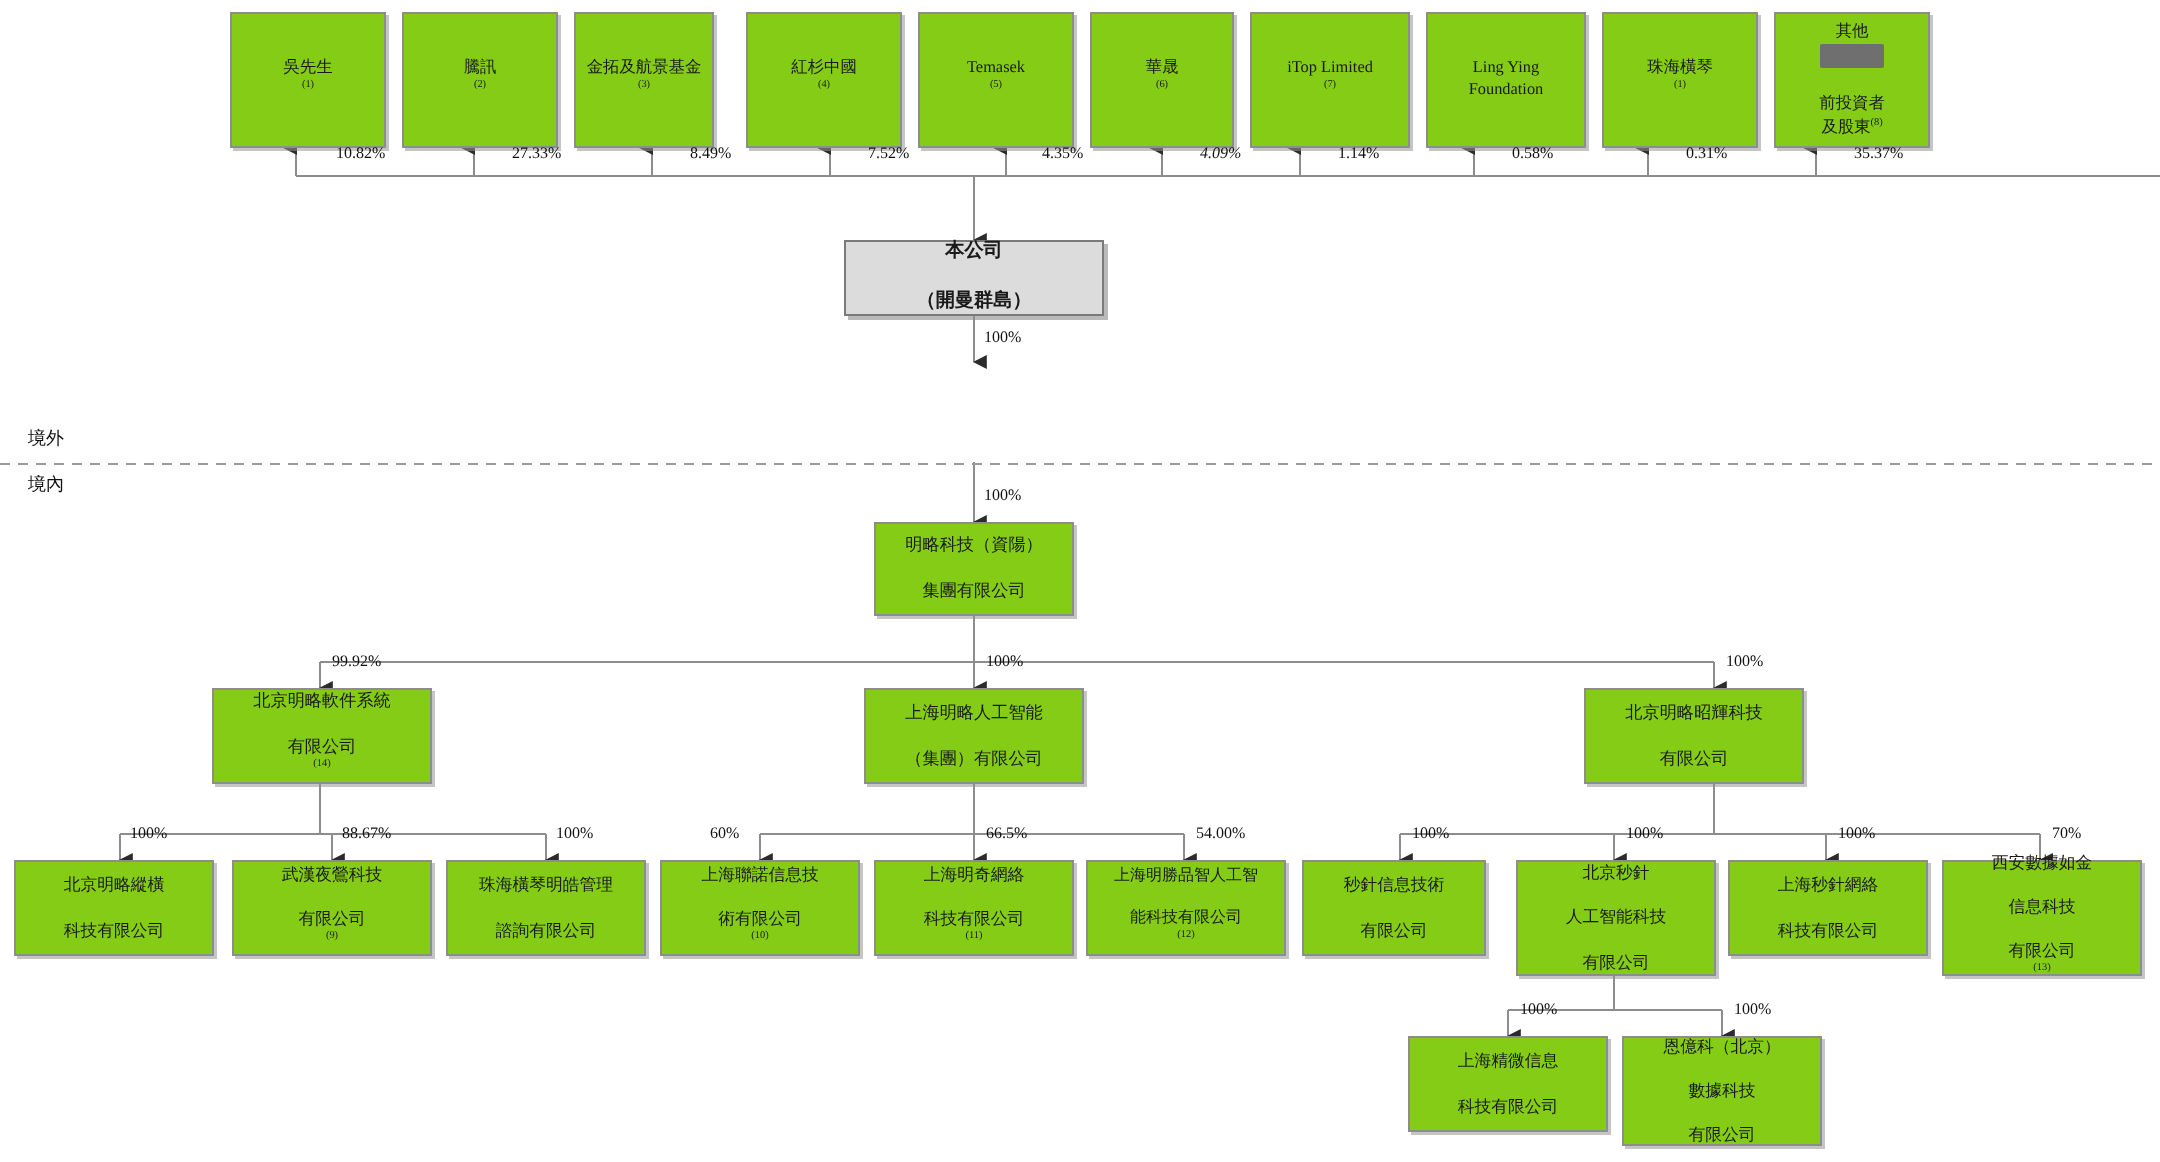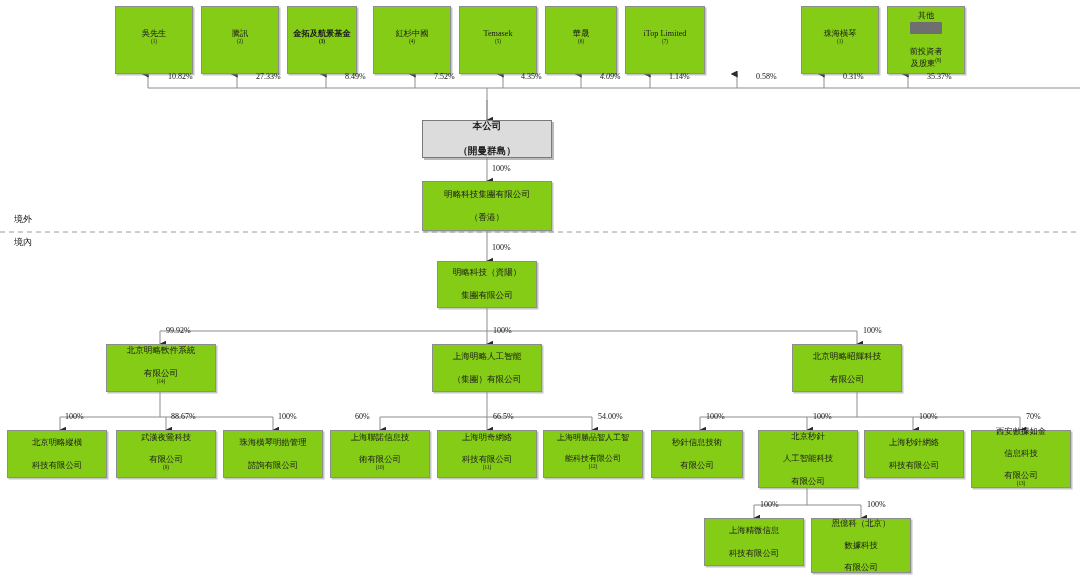--- a/index.html
+++ b/index.html
@@ -144,34 +144,37 @@
 
   <div class="zone-label" style="left:14px;top:213px;">境外</div>
   <div class="zone-label" style="left:14px;top:236px;">境內</div>
 
   <div class="node" style="left:115px;top:6px;width:78px;height:68px;">
     <span><span>吳先生</span><sup>(1)</sup></span>
   </div>
   <div class="node" style="left:201px;top:6px;width:78px;height:68px;">
     <span><span>騰訊</span><sup>(2)</sup></span>
   </div>
-  <div class="node" style="left:287px;top:6px;width:70px;height:68px;font-weight:bold;">
+  <div class="node" style="left:287px;top:6px;width:70px;height:68px;">
     <span><span>金拓及航景基金</span><sup>(3)</sup></span>
   </div>
   <div class="node" style="left:373px;top:6px;width:78px;height:68px;">
     <span><span>紅杉中國</span><sup>(4)</sup></span>
   </div>
   <div class="node" style="left:459px;top:6px;width:78px;height:68px;">
     <span><span>Temasek</span><sup>(5)</sup></span>
   </div>
   <div class="node" style="left:625px;top:6px;width:80px;height:68px;">
     <span><span>iTop Limited</span><sup>(7)</sup></span>
   </div>
   <div class="node" style="left:545px;top:6px;width:72px;height:68px;">
     <span><span>華晟</span><sup>(6)</sup></span>
+  </div>
+  <div class="node" style="left:713px;top:6px;width:80px;height:68px;">
+    <span>Ling Ying Foundation</span>
   </div>
   <div class="node" style="left:801px;top:6px;width:78px;height:68px;">
     <span><span>珠海橫琴</span><sup>(1)</sup></span>
   </div>
   <div class="node" style="left:887px;top:6px;width:78px;height:68px;line-height:1.45;">
     <span>
       其他<span class="redact">編纂</span><br>
       前投資者<br>
       及股東<sup>(8)</sup>
     </span>
@@ -189,26 +192,20 @@
   <div class="pct" style="left:927px;top:72px;">35.37%</div>
 
   <div class="node root" style="left:422px;top:120px;width:130px;height:38px;">
     <span>
       <span>本公司</span><br>
       <span>（開曼群島）</span>
     </span>
   </div>
   <div class="pct" style="left:492px;top:164px;">100%</div>
 
-  <div class="node hk" style="left:422px;top:181px;width:130px;height:50px;">
-    <span>
-      <span>明略科技集團有限公司</span><br>
-      <span>（香港）</span>
-    </span>
-  </div>
   <div class="pct" style="left:492px;top:243px;">100%</div>
 
   <div class="node tier2" style="left:437px;top:261px;width:100px;height:47px;">
     <span>
       <span>明略科技（資陽）</span><br>
       <span>集團有限公司</span>
     </span>
   </div>
 
   <div class="pct" style="left:166px;top:326px;">99.92%</div>

